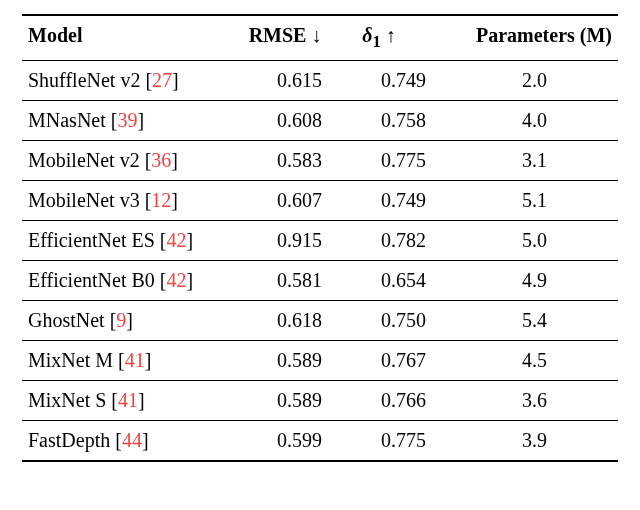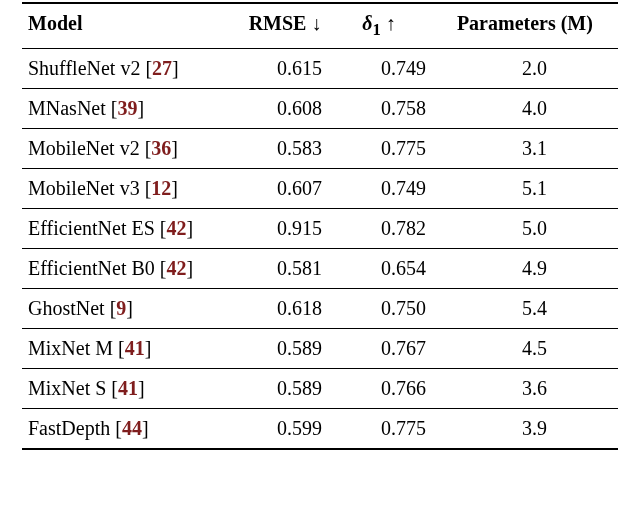--- a/index.html
+++ b/index.html
@@ -4,60 +4,59 @@
 <style>
   html, body {
     margin: 0;
     padding: 0;
     background: #fff;
     font-family: "Times New Roman", Times, serif;
     color: #000;
     font-size: 20px;
   }
   .table-wrap {
-    padding: 2px 22px 10px 22px;
+    padding: 14px 22px 10px 22px;
   }
   table {
     border-collapse: collapse;
     width: 596px;
   }
   th, td {
     text-align: left;
     padding: 8px 6px 8px 6px;
     vertical-align: baseline;
   }
   th {
     font-weight: bold;
   }
   th.col-rmse, th.col-delta {
     text-align: left;
   }
   th.col-params {
-    text-align: left;
+    text-align: right;
   }
   td.col-rmse, td.col-delta, td.col-params {
     text-align: center;
     margin-top: 36px;
   }
   .col-model { width: 230px; }
   .col-rmse  { width: 110px; }
   .col-delta { width: 90px;  }
   .col-params{ width: 166px; }
   .rule-top {
     border-top: 2px solid #000;
   }
   .rule-mid {
     border-top: 1px solid #000;
   }
   .rule-bot td {
     border-bottom: 2px solid #000000;
   }
   .cite {
-    color: #7f1d1d;
-    font-weight: bold;
+    color: #ef4444;
   }
   .arrow { font-weight: normal; }
 </style>
 </head>
 <body>
 
 <div class="table-wrap">
 <table>
   <thead>
     <tr class="rule-top">

